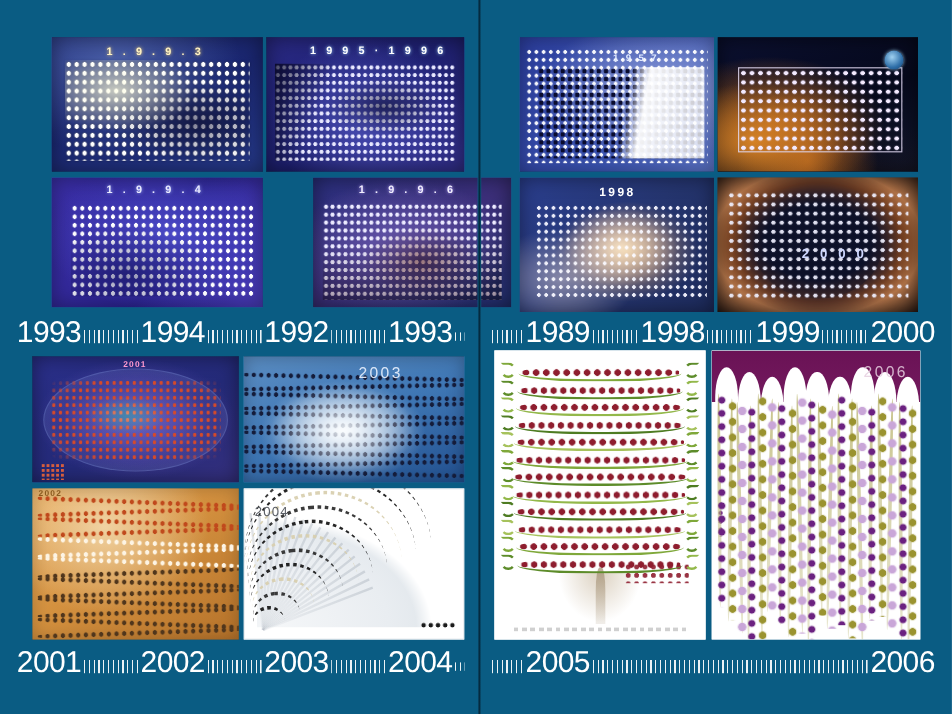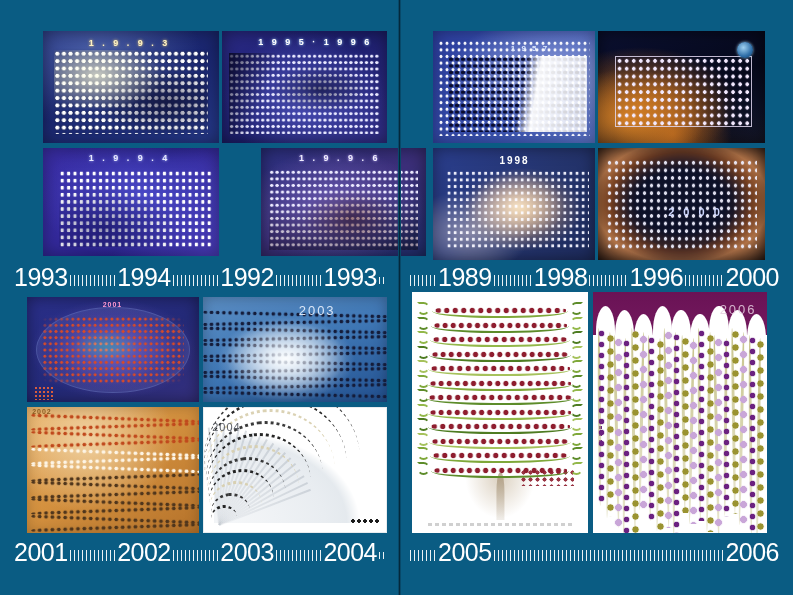--- a/index.html
+++ b/index.html
@@ -760,21 +760,21 @@
     <div class="ticks"></div>
     <div class="yr">1993</div>
     <div class="ticks short" style="flex: 0 0 8px;"></div>
   </div>
 <div class="ruler" id="ruler-tr" style="left:408px; top:262px; width:375px;">
     <div class="ticks" style="flex: 0 0 26px;"></div>
     <div class="yr">1989</div>
     <div class="ticks"></div>
     <div class="yr">1998</div>
     <div class="ticks"></div>
-    <div class="yr">1996</div>
+    <div class="yr">1999</div>
     <div class="ticks"></div>
     <div class="yr">2000</div>
     <div class="ticks short" style="flex: 0 0 0px;"></div>
   </div>
 <div class="ruler" id="ruler-bl" style="left:14px; top:537px; width:375px;">
     <div class="yr">2001</div>
     <div class="ticks"></div>
     <div class="yr">2002</div>
     <div class="ticks"></div>
     <div class="yr">2003</div>

